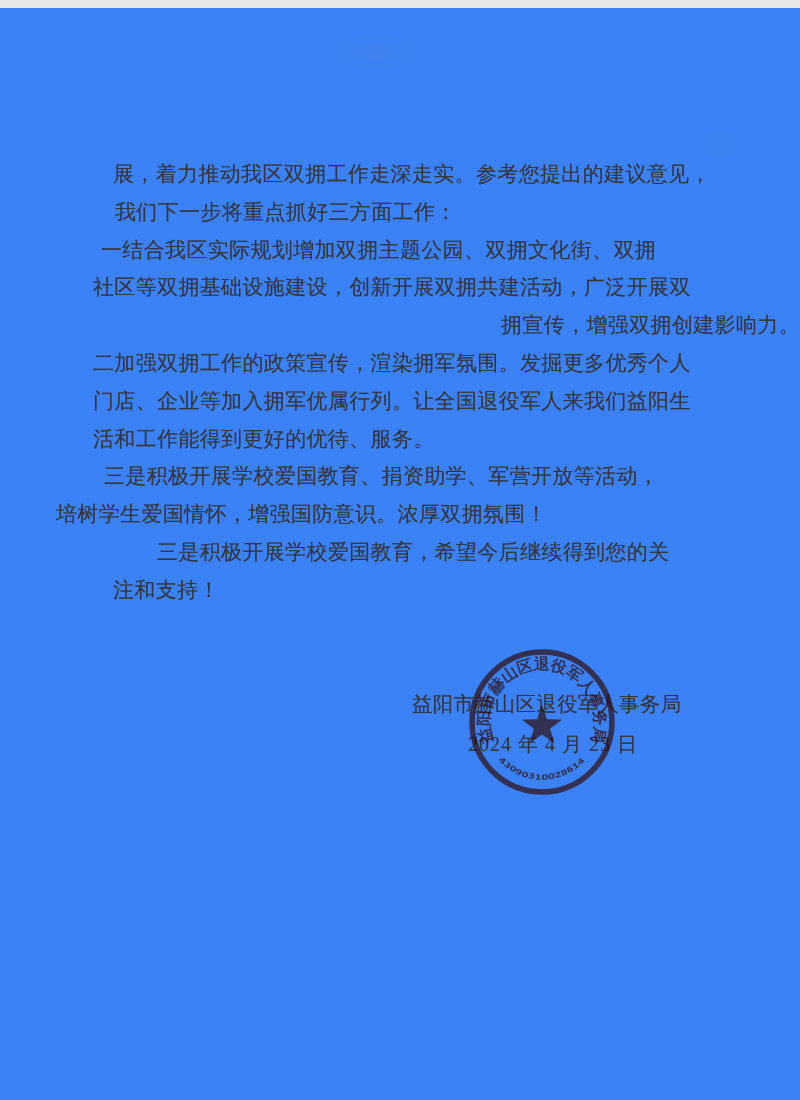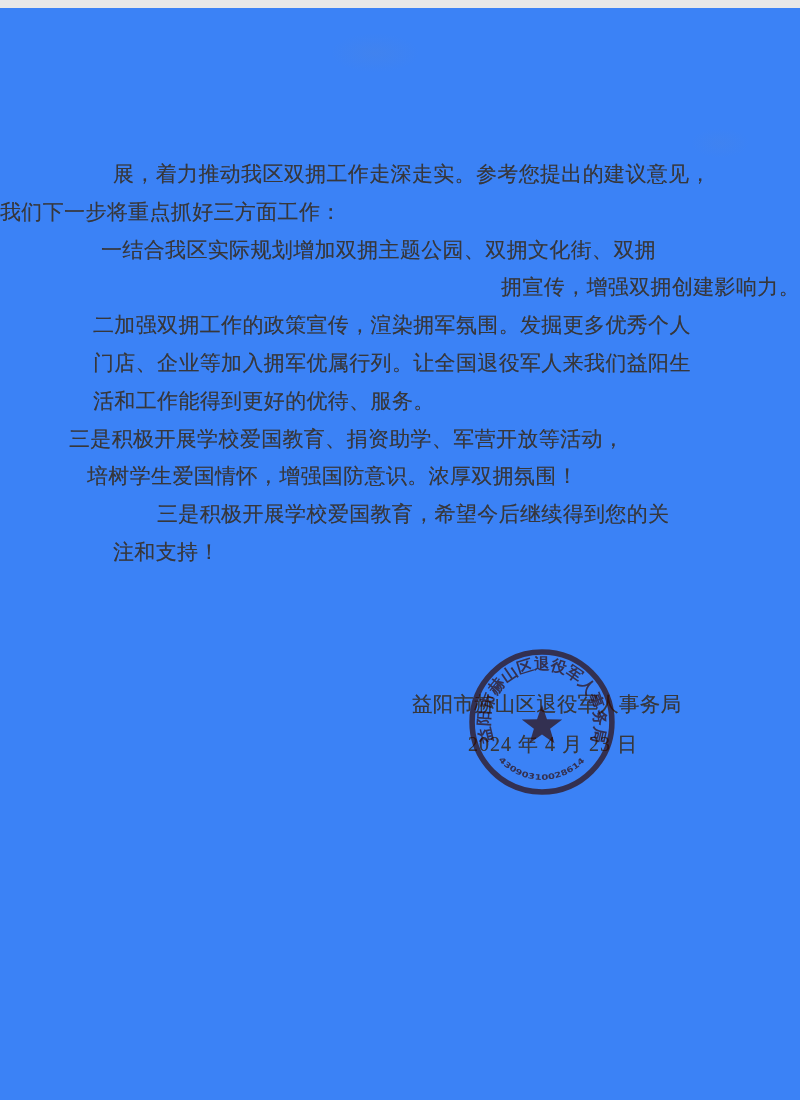--- a/index.html
+++ b/index.html
@@ -34,26 +34,26 @@
     color: #37373b;
     text-shadow: 0 0 0.5px rgba(55,55,60,0.55);
   }
   .body-text .line {
     height: 37.8px;
     line-height: 37.8px;
     white-space: nowrap;
   }
   
   .ml-113 { padding-left: 113px; }
-  .ml-115 { }
+  .ml-115 { padding-left: 115px; }
   .ml-152 { padding-left: 101px; }
   .ml-93  { padding-left: 93px; }
   .ml-95  { padding-left: 95px; text-align: right; }
-  .ml-92  { padding-left: 87px; }
-  .ml-154 { padding-left: 69px; }
+  .ml-92  { padding-left: 56px; }
+  .ml-154 { padding-left: 104px; }
   .ml-157 { padding-left: 157px; }
 
   .closing-agency {
     position: absolute;
     left: 412px; top: 684px;
     font-size: 20.5px;
     letter-spacing: 0.2px;
     line-height: 24px;
     white-space: nowrap;
     color: #37373b;
@@ -93,20 +93,21 @@
 
 <div class="page">
 
   <div class="smudge s1"></div>
   <div class="smudge s2"></div>
 
   <div class="body-text">
     <div class="line ml-113">展，着力推动我区双拥工作走深走实。参考您提出的建议意见，</div>
     <div class="line ml-115">我们下一步将重点抓好三方面工作：</div>
     <div class="line ml-152">一结合我区实际规划增加双拥主题公园、双拥文化街、双拥</div>
+    <div class="line ml-93">社区等双拥基础设施建设，创新开展双拥共建活动，广泛开展双</div>
     <div class="line ml-95">拥宣传，增强双拥创建影响力。</div>
     <div class="line ml-93">二加强双拥工作的政策宣传，渲染拥军氛围。发掘更多优秀个人</div>
     <div class="line ml-93">门店、企业等加入拥军优属行列。让全国退役军人来我们益阳生</div>
     <div class="line ml-93">活和工作能得到更好的优待、服务。</div>
     <div class="line ml-154">三是积极开展学校爱国教育、捐资助学、军营开放等活动，</div>
     <div class="line ml-92">培树学生爱国情怀，增强国防意识。浓厚双拥氛围！</div>
     <div class="line ml-157">三是积极开展学校爱国教育，希望今后继续得到您的关</div>
     <div class="line ml-113">注和支持！</div>
   </div>
 

